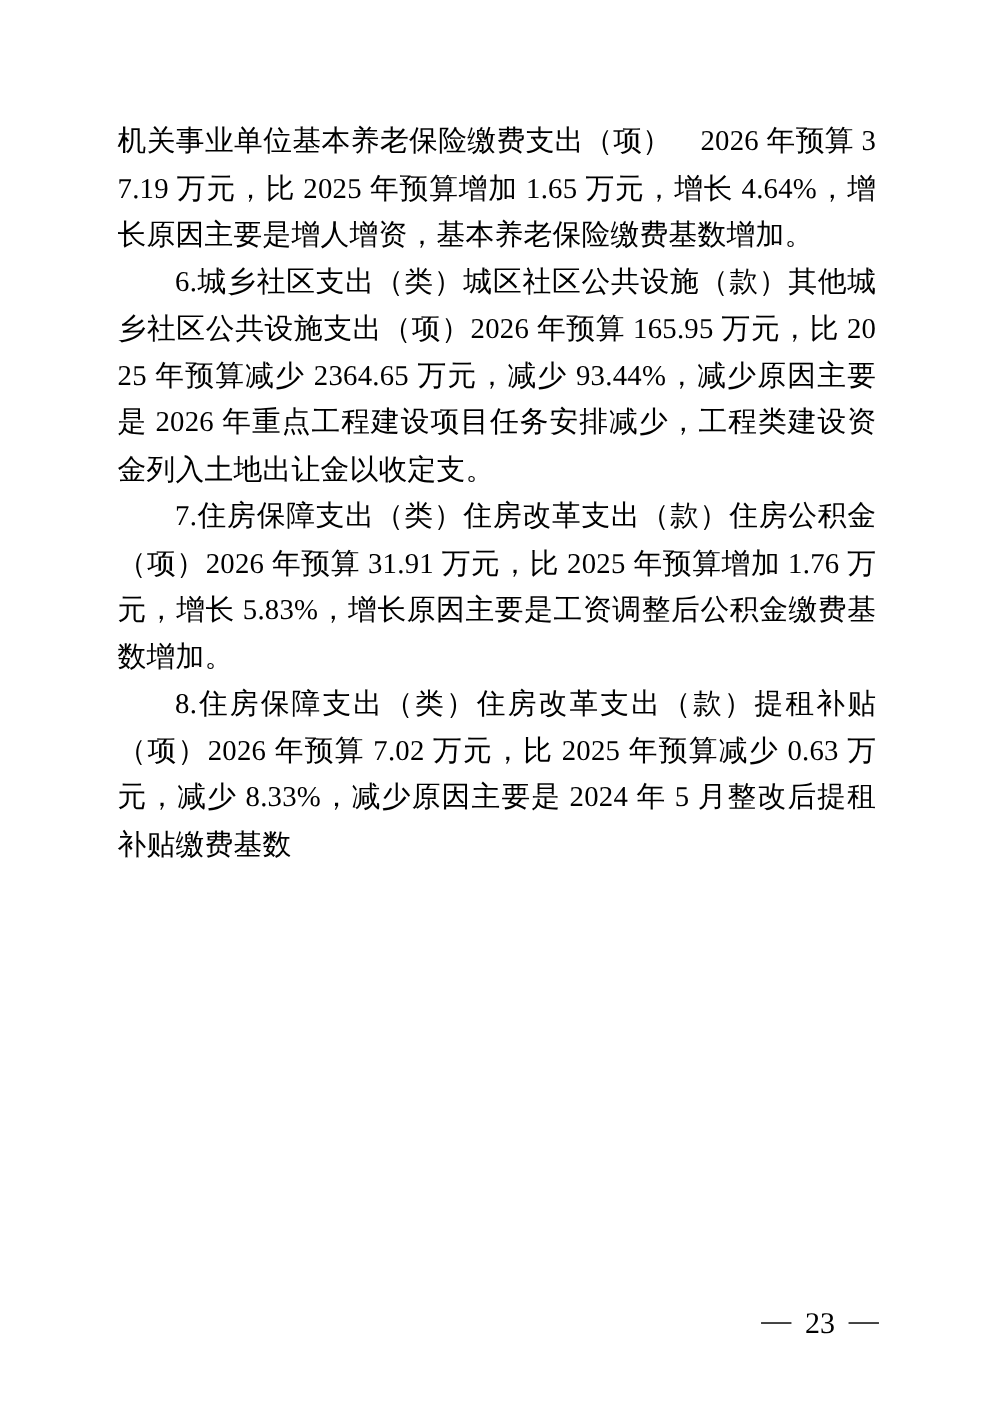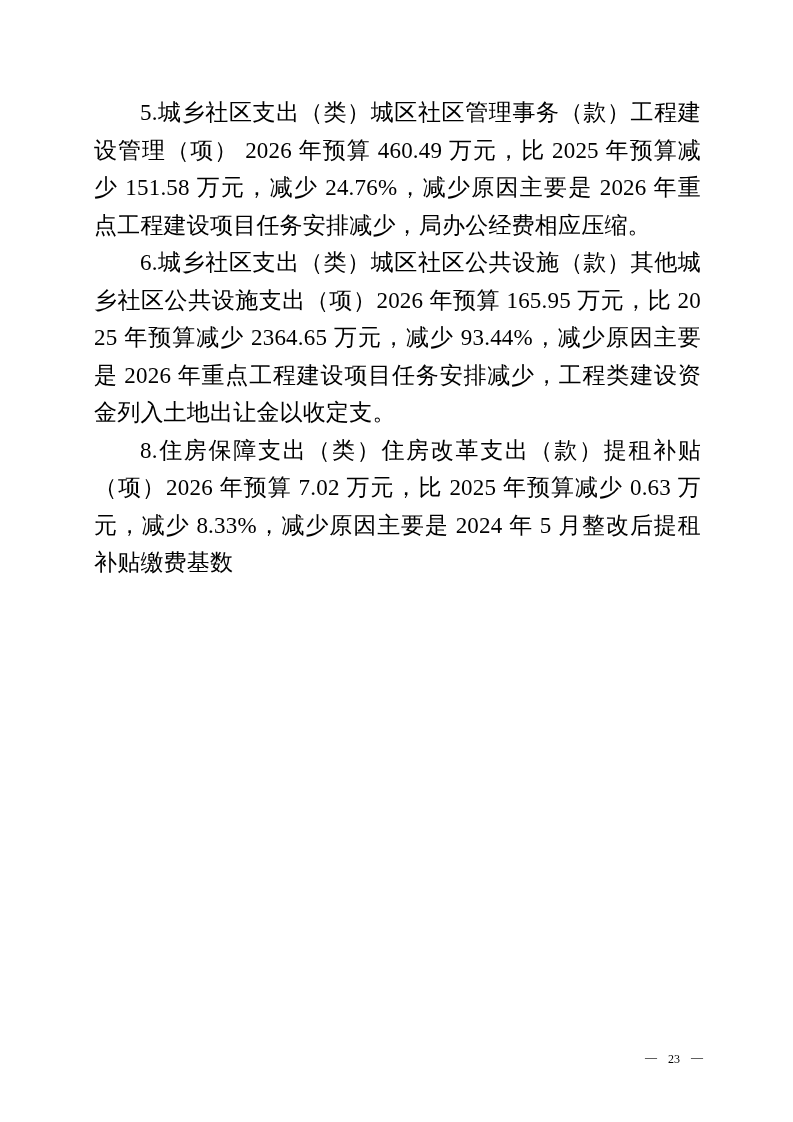--- a/index.html
+++ b/index.html
@@ -32,42 +32,43 @@
     text-indent: 2em;
     word-break: break-all;
   }
   .body-text p.continuation {
     text-indent: 0;
   }
   .page-footer {
     position: absolute;
     top: 1046px;
     right: 90px;
-    font-size: 12px;
+    font-size: 24px;
     line-height: 26px;
     white-space: nowrap;
     color: #000000;
   }
   .page-footer .dash {
     display: inline-block;
     transform: translateY(-2px);
   }
   .page-footer .num {
     display: inline-block;
     margin: 0 11px;
   }
 </style>
 </head>
 <body>
 
 <div class="page">
 
   <div class="body-text">
-    <p>5.城乡社区支出（类）城区社区管理事务（款）工程建设管理（项） 2026 年预算 460.49 万元，比 2025 年预算减少 151.58 万元，减少 24.76%，减少原因主要是 2026 年重点工程建设项目任务安排减少，局办公经费相应压缩。</p>
+    <p class="continuation">机关事业单位基本养老保险缴费支出（项） 2026 年预算 37.19 万元，比 2025 年预算增加 1.65 万元，增长 4.64%，增长原因主要是增人增资，基本养老保险缴费基数增加。</p>
     <p>6.城乡社区支出（类）城区社区公共设施（款）其他城乡社区公共设施支出（项）2026 年预算 165.95 万元，比 2025 年预算减少 2364.65 万元，减少 93.44%，减少原因主要是 2026 年重点工程建设项目任务安排减少，工程类建设资金列入土地出让金以收定支。</p>
+    <p>7.住房保障支出（类）住房改革支出（款）住房公积金（项）2026 年预算 31.91 万元，比 2025 年预算增加 1.76 万元，增长 5.83%，增长原因主要是工资调整后公积金缴费基数增加。</p>
     <p>8.住房保障支出（类）住房改革支出（款）提租补贴（项）2026 年预算 7.02 万元，比 2025 年预算减少 0.63 万元，减少 8.33%，减少原因主要是 2024 年 5 月整改后提租补贴缴费基数</p>
   </div>
 
   <div class="page-footer">
     <span class="dash">—</span><span class="num">23</span><span class="dash">—</span>
   </div>
 
 </div>
 
 </body></html>

